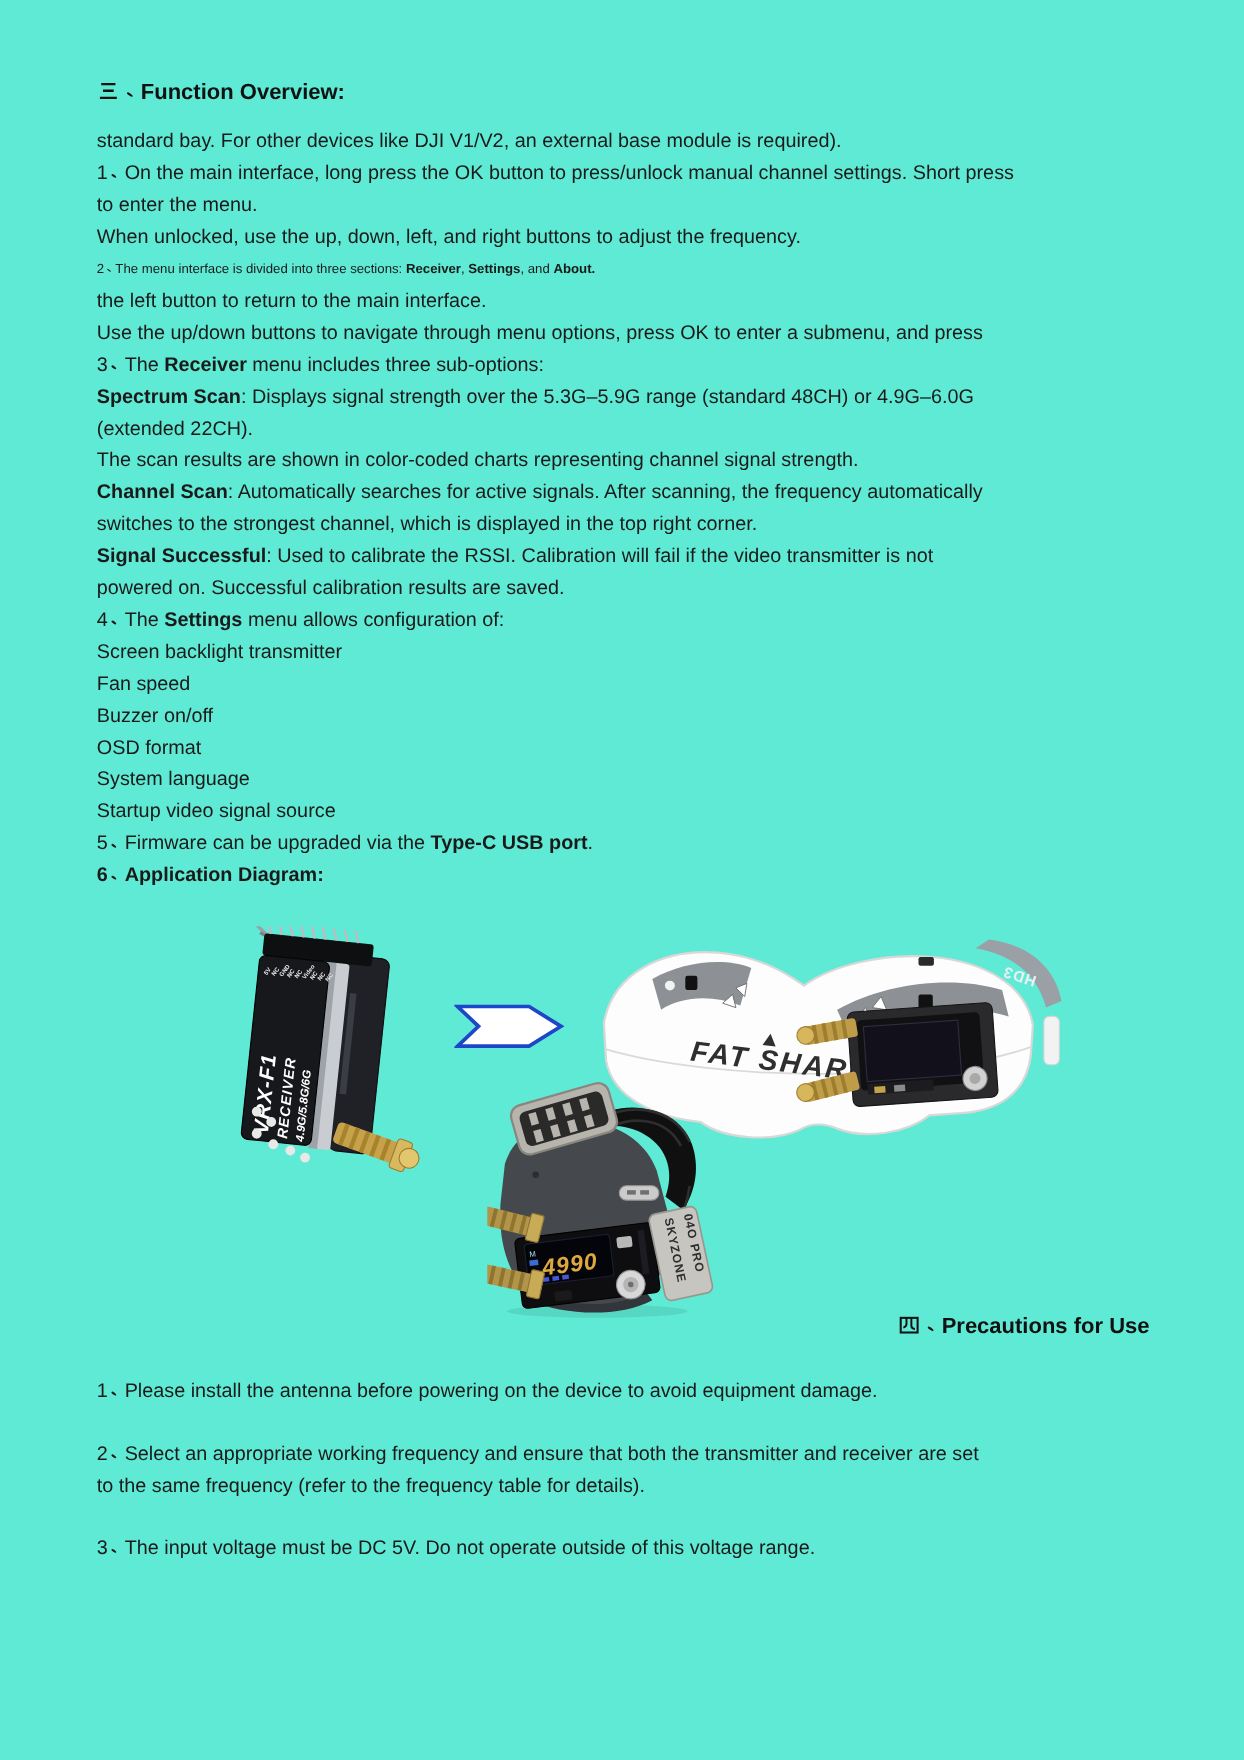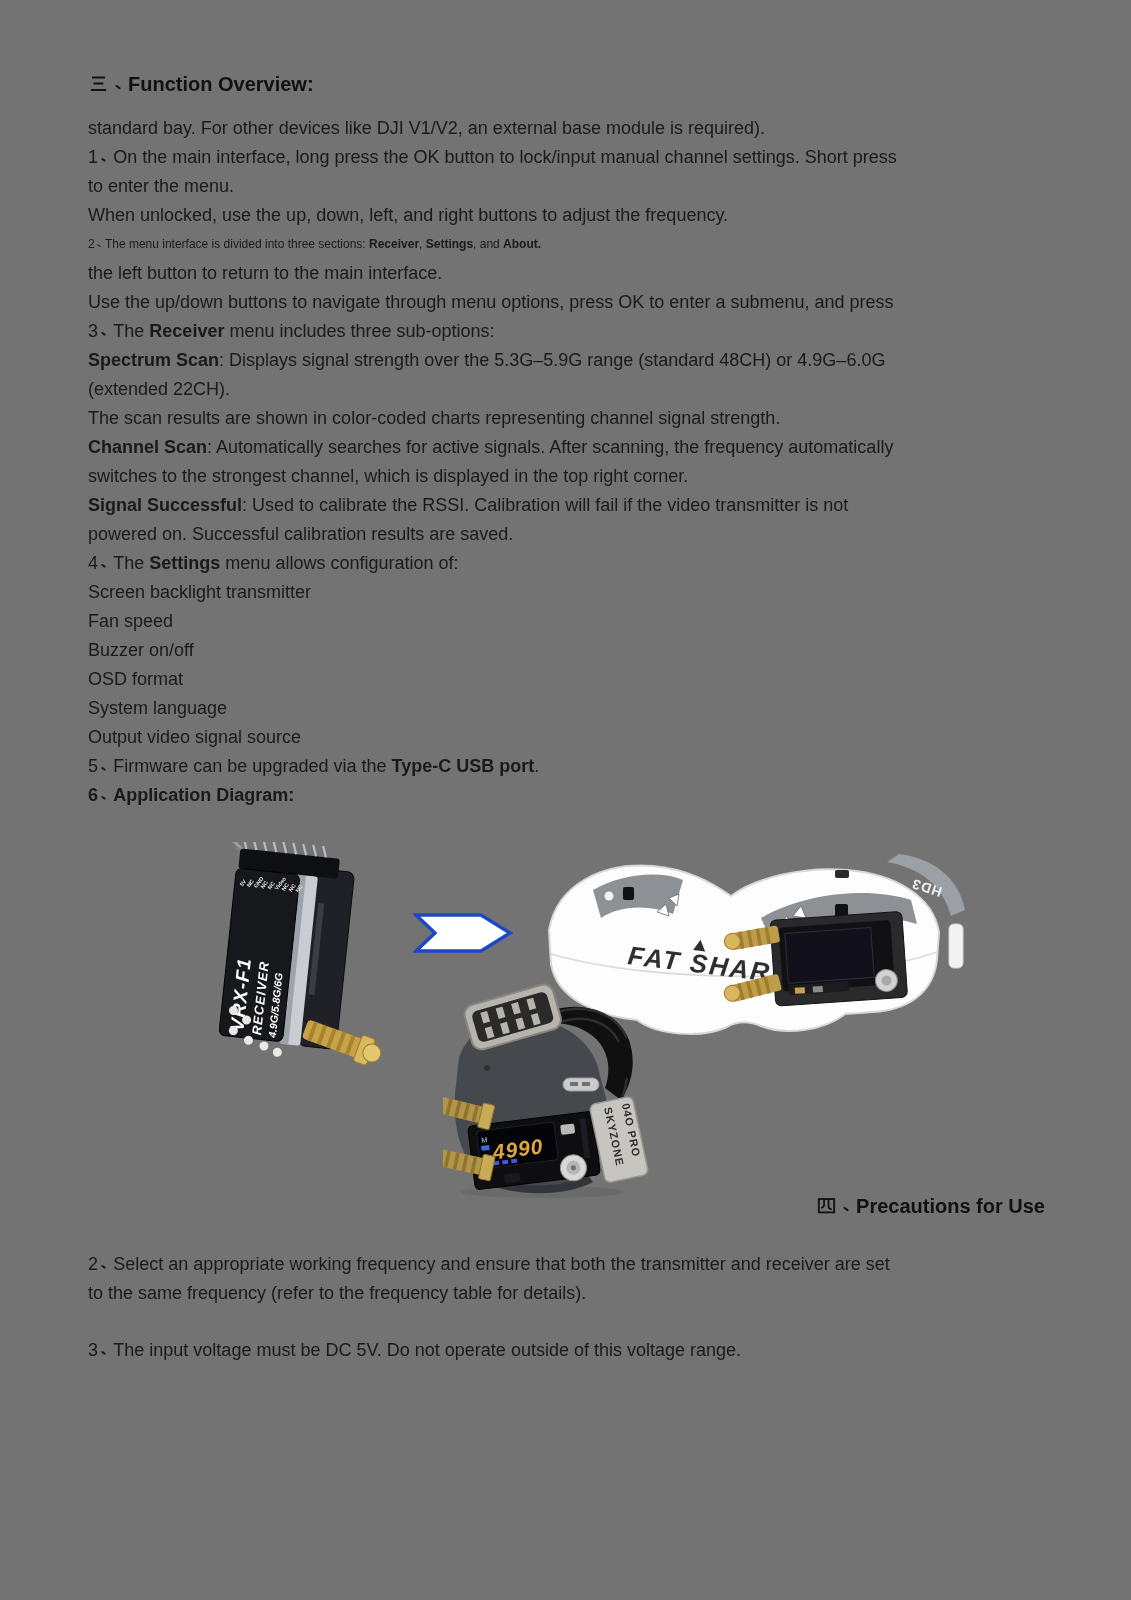--- a/index.html
+++ b/index.html
@@ -1,16 +1,16 @@
 <!DOCTYPE html>
 <html><head>
 <meta charset="utf-8">
 <style>
   html,body{margin:0;padding:0;background:#ffffff;}
-  .page{position:relative;width:1131px;height:1600px;background:#737373;overflow:hidden;
+  .page{position:relative;width:1131px;height:1600px;background:#5eead4;overflow:hidden;
         font-family:"Liberation Sans",sans-serif;color:#1a1a1a;}
   .content{position:absolute;left:88px;top:70px;width:957px;}
   .h1{font-size:20px;font-weight:bold;line-height:29px;margin:0 0 15px 0;color:#111;}
   .flow{font-size:18px;line-height:29px;}
   .line{margin:0;white-space:nowrap;line-height:29px;}
   .line.small{font-size:12px;}
   .b{font-weight:bold;}
   .cjk-comma{display:inline-block;width:0.85em;height:1em;position:relative;}
   .cjk-comma::after{content:"";position:absolute;left:22%;bottom:13%;width:0.30em;height:0.12em;
         background:currentColor;border-radius:50% 60% 60% 40%;transform:rotate(35deg);}
@@ -27,41 +27,41 @@
 
 <div class="page">
   <div class="content">
 
     <h2 class="h1"><span class="cjk-num"><svg viewBox="0 0 26 26">
             <path d="M5 5.5 H21 M7 13 H19 M3.5 21 H22.5" stroke="#111" stroke-width="2.6" fill="none"></path>
           </svg></span><span class="cjk-comma"></span><span>Function Overview:</span></h2>
 
     <div class="flow" id="fo-lines">
         <p class="line"><span>standard bay. For other devices like DJI V1/V2, an external base module is required).</span></p>
-        <p class="line"><span>1</span><span class="cjk-comma"></span><span>On the main interface, long press the OK button to lock/input manual channel settings. Short press</span></p>
+        <p class="line"><span>1</span><span class="cjk-comma"></span><span>On the main interface, long press the OK button to press/unlock manual channel settings. Short press</span></p>
         <p class="line"><span>to enter the menu.</span></p>
         <p class="line"><span>When unlocked, use the up, down, left, and right buttons to adjust the frequency.</span></p>
         <p class="line small"><span>2</span><span class="cjk-comma"></span><span>The menu interface is divided into three sections: </span><span class="b">Receiver</span><span>, </span><span class="b">Settings</span><span>, and </span><span class="b">About.</span></p>
         <p class="line"><span>the left button to return to the main interface.</span></p>
         <p class="line"><span>Use the up/down buttons to navigate through menu options, press OK to enter a submenu, and press</span></p>
         <p class="line"><span>3</span><span class="cjk-comma"></span><span>The </span><span class="b">Receiver</span><span> menu includes three sub-options:</span></p>
         <p class="line"><span class="b">Spectrum Scan</span><span>: Displays signal strength over the 5.3G–5.9G range (standard 48CH) or 4.9G–6.0G</span></p>
         <p class="line"><span>(extended 22CH).</span></p>
         <p class="line"><span>The scan results are shown in color-coded charts representing channel signal strength.</span></p>
         <p class="line"><span class="b">Channel Scan</span><span>: Automatically searches for active signals. After scanning, the frequency automatically</span></p>
         <p class="line"><span>switches to the strongest channel, which is displayed in the top right corner.</span></p>
         <p class="line"><span class="b">Signal Successful</span><span>: Used to calibrate the RSSI. Calibration will fail if the video transmitter is not</span></p>
         <p class="line"><span>powered on. Successful calibration results are saved.</span></p>
         <p class="line"><span>4</span><span class="cjk-comma"></span><span>The </span><span class="b">Settings</span><span> menu allows configuration of:</span></p>
         <p class="line"><span>Screen backlight transmitter</span></p>
         <p class="line"><span>Fan speed</span></p>
         <p class="line"><span>Buzzer on/off</span></p>
         <p class="line"><span>OSD format</span></p>
         <p class="line"><span>System language</span></p>
-        <p class="line"><span>Output video signal source</span></p>
+        <p class="line"><span>Startup video signal source</span></p>
         <p class="line"><span>5</span><span class="cjk-comma"></span><span>Firmware can be upgraded via the </span><span class="b">Type-C USB port</span><span>.</span></p>
         <p class="line"><span class="b">6</span><span class="cjk-comma"></span><span class="b">Application Diagram:</span></p>
       </div>
 
     <div class="diagram">
 
       <svg class="ill" style="left:128px;top:32px;" width="184" height="224" viewBox="0 0 184 224">
         <g transform="rotate(6 92 110)">
           <path d="M30 26 L2 4" stroke="#9aa0a6" stroke-width="3"></path>
           <path d="M38 24 L10 14" stroke="#7d8186" stroke-width="3"></path>
@@ -255,20 +255,23 @@
       </svg>
     </div>
 
     <h2 class="h1" id="precautions-heading"><span class="cjk-num"><svg viewBox="0 0 26 26">
             <rect x="3.5" y="5" width="19" height="16.5" fill="none" stroke="#111" stroke-width="2.3"></rect>
             <path d="M10 5 v7 q0 3 -3.5 4 M15.5 5 v9 q0 3.5 4 3.5" fill="none" stroke="#111" stroke-width="2.2"></path>
           </svg></span><span class="cjk-comma"></span><span>Precautions for Use</span></h2>
 
     <div class="flow" id="pc-items">
         <div class="pc-item">
+          <p class="line"><span>1</span><span class="cjk-comma"></span><span>Please install the antenna before powering on the device to avoid equipment damage.</span></p>
+        </div>
+        <div class="pc-item">
           <p class="line"><span>2</span><span class="cjk-comma"></span><span>Select an appropriate working frequency and ensure that both the transmitter and receiver are set</span></p>
           <p class="line"><span>to the same frequency (refer to the frequency table for details).</span></p>
         </div>
         <div class="pc-item">
           <p class="line"><span>3</span><span class="cjk-comma"></span><span>The input voltage must be DC 5V. Do not operate outside of this voltage range.</span></p>
         </div>
       </div>
 
   </div>
 </div>

